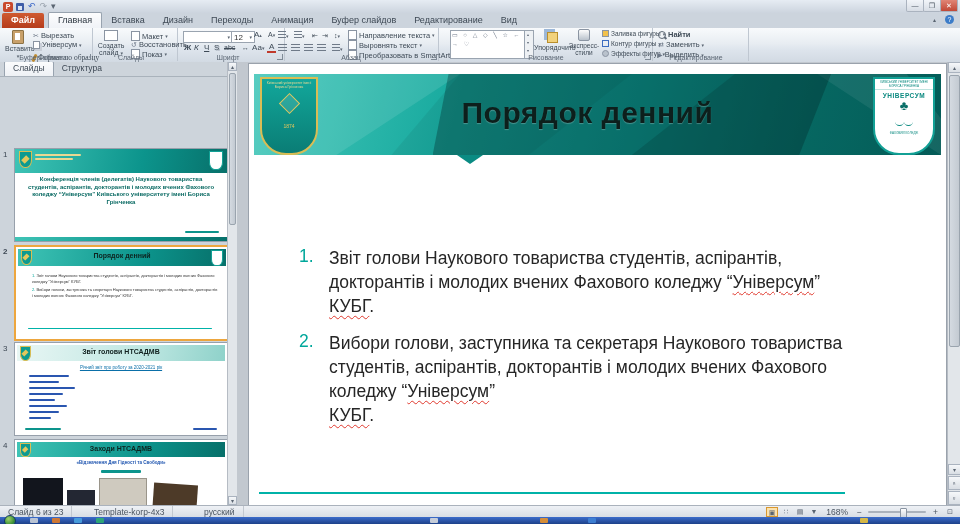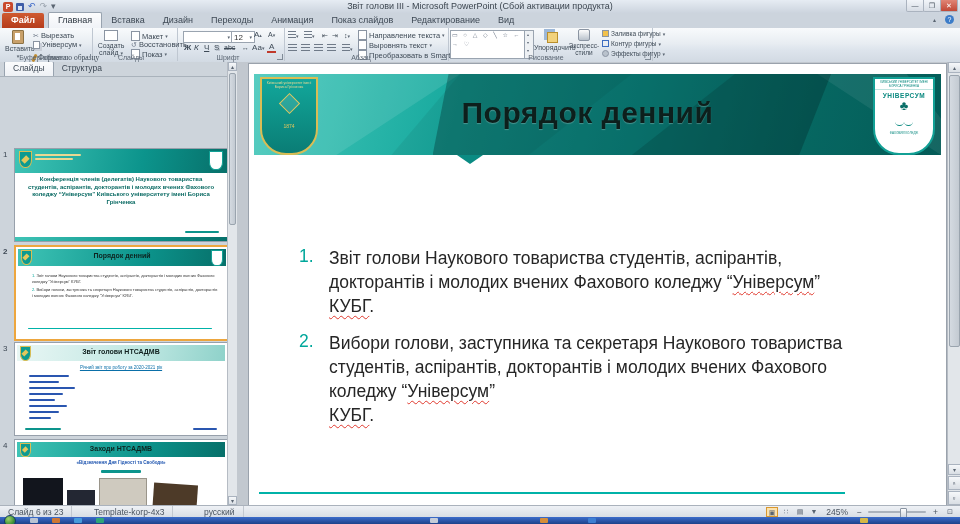--- a/index.html
+++ b/index.html
@@ -121,34 +121,33 @@
 <div id="app">
 
   <div class="abs titlebar">
     <div class="abs ppt-logo">P</div>
     <div class="abs qat">
       <span class="ic-save"></span>
       <span style="color:#3a66c8;">↶</span>
       <span style="color:#9aa3ae;">↷</span>
       <span class="dd">▾</span>
     </div>
-    <div class="abs win-title">Звіт голови ІІІ - Microsoft PowerPoint (Сбой активации продукта)</div>
     <div class="abs winbtn" style="right:36px;">—</div>
     <div class="abs winbtn" style="right:19px;">❐</div>
     <div class="abs winbtn close" style="right:2px;">✕</div>
   </div>
 
   <div class="abs tabsrow">
     <span class="tab file">Файл</span>
     <span class="tab active">Главная</span>
     <span class="tab">Вставка</span>
     <span class="tab">Дизайн</span>
     <span class="tab">Переходы</span>
     <span class="tab">Анимация</span>
-    <span class="tab">Показ слайдов</span>
+    <span class="tab">Буфер слайдов</span>
     <span class="tab">Редактирование</span>
     <span class="tab">Вид</span>
   </div>
 
   <div class="abs ribbon">
 
     <div class="grp" style="left:2px;width:90px;">
       <div class="bigbtn" style="left:3px;top:2px;width:26px;">
         <span class="ic-clip"></span><br>
         <span>Вставить</span>
@@ -210,21 +209,21 @@
       <span class="fbtn" style="position:absolute;left:22px;top:15px;text-decoration:underline;">Ч</span>
       <span class="fbtn" style="position:absolute;left:32px;top:15px;text-shadow:1px 1px 0 #aab3bf;">S</span>
       <span class="fbtn" style="position:absolute;left:42px;top:15px;text-decoration:line-through;font-size:7px;">abc</span>
       <span class="fbtn" style="position:absolute;left:60px;top:15px;font-size:7px;">↔</span>
       <span class="fbtn" style="position:absolute;left:70px;top:15px;"><span>Аа</span><span class="dd">▾</span></span>
       <span class="fbtn" style="position:absolute;left:87px;top:15px;border-bottom:2px solid #c0392b;line-height:8px;">А</span>
       <div class="grplabel">Шрифт</div>
       <div class="launcher"></div>
     </div>
 
-    <div class="grp" style="left:282px;width:166px;">
+    <div class="grp" style="left:272px;width:166px;">
       <span class="fbtn" style="position:absolute;left:4px;top:3px;"><span class="ic-align" style="width:8px;"></span><span class="dd">▾</span></span>
       <span class="fbtn" style="position:absolute;left:20px;top:3px;"><span class="ic-align" style="width:8px;"></span><span class="dd">▾</span></span>
       <span class="fbtn" style="position:absolute;left:38px;top:3px;font-size:7px;">⇤</span>
       <span class="fbtn" style="position:absolute;left:48px;top:3px;font-size:7px;">⇥</span>
       <span class="fbtn" style="position:absolute;left:60px;top:3px;font-size:7px;">↕<span class="dd">▾</span></span>
       <span class="fbtn" style="position:absolute;left:4px;top:16px;"><span class="ic-align"></span></span>
       <span class="fbtn" style="position:absolute;left:17px;top:16px;"><span class="ic-align"></span></span>
       <span class="fbtn" style="position:absolute;left:30px;top:16px;"><span class="ic-align"></span></span>
       <span class="fbtn" style="position:absolute;left:43px;top:16px;"><span class="ic-align"></span></span>
       <span class="fbtn" style="position:absolute;left:58px;top:16px;"><span class="ic-align" style="width:4px;"></span><span class="ic-align" style="width:4px;"></span><span class="dd">▾</span></span>
@@ -272,20 +271,37 @@
       </div>
       <div class="rbtn" style="left:154px;top:22px;font-size:6.5px;">
         <span class="ic-sq" style="width:5px;height:5px;border-radius:50%;background:#b9c2cc;"></span>
         <span>Эффекты фигур</span>
         <span class="dd">▾</span>
       </div>
       <div class="grplabel">Рисование</div>
       <div class="launcher"></div>
     </div>
 
+    <div class="grp" style="left:652px;width:96px;">
+      <div class="rbtn" style="left:6px;top:2px;">
+        <span class="ic-find"></span>
+        <span style="font-weight:bold;">Найти</span>
+      </div>
+      <div class="rbtn" style="left:6px;top:12px;">
+        <span style="font-size:7px;color:#6b7686;">⇄</span>
+        <span>Заменить</span>
+        <span class="dd">▾</span>
+      </div>
+      <div class="rbtn" style="left:6px;top:22px;">
+        <span style="font-size:6px;color:#6b7686;">▶</span>
+        <span>Выделить</span>
+        <span class="dd">▾</span>
+      </div>
+      <div class="grplabel">Редактирование</div>
+    </div>
 
     <span style="position:absolute;right:24px;top:-12px;font-size:6px;color:#5a6572;">▴</span>
     <span style="position:absolute;right:6px;top:-13px;width:9px;height:9px;border-radius:50%;background:#3c7cc8;color:#fff;font-size:7px;text-align:center;line-height:9px;">?</span>
   </div>
 
   <div class="abs lpanel">
     <div style="display:flex;align-items:flex-end;height:14px;border-bottom:1px solid #a9b2bb;padding-left:4px;">
       <span class="ptab active">Слайды</span>
       <span class="ptab">Структура</span>
     </div>
@@ -406,21 +422,21 @@
   </div>
 
   <div class="abs status">
     <span class="sseg" style="left:0;">Слайд 6 из 23</span>
     <span class="sseg" style="left:86px;">Template-korp-4x3</span>
     <span class="sseg" style="left:196px;">русский</span>
     <span class="viewbtn on" style="right:182px;">▣</span>
     <span class="viewbtn" style="right:168px;">∷</span>
     <span class="viewbtn" style="right:154px;">▤</span>
     <span class="viewbtn" style="right:140px;">▼</span>
-    <span style="position:absolute;right:112px;top:0;line-height:12px;">245%</span>
+    <span style="position:absolute;right:112px;top:0;line-height:12px;">168%</span>
     <span style="position:absolute;right:98px;top:0;line-height:12px;">−</span>
     <span class="ztrack" style="right:34px;">
       <span class="zthumb" style="left:32px;"></span>
     </span>
     <span style="position:absolute;right:22px;top:0;line-height:12px;">+</span>
     <span class="viewbtn" style="right:4px;">⊡</span>
   </div>
 
   <div class="abs taskbar">
     <div class="orb"></div>

